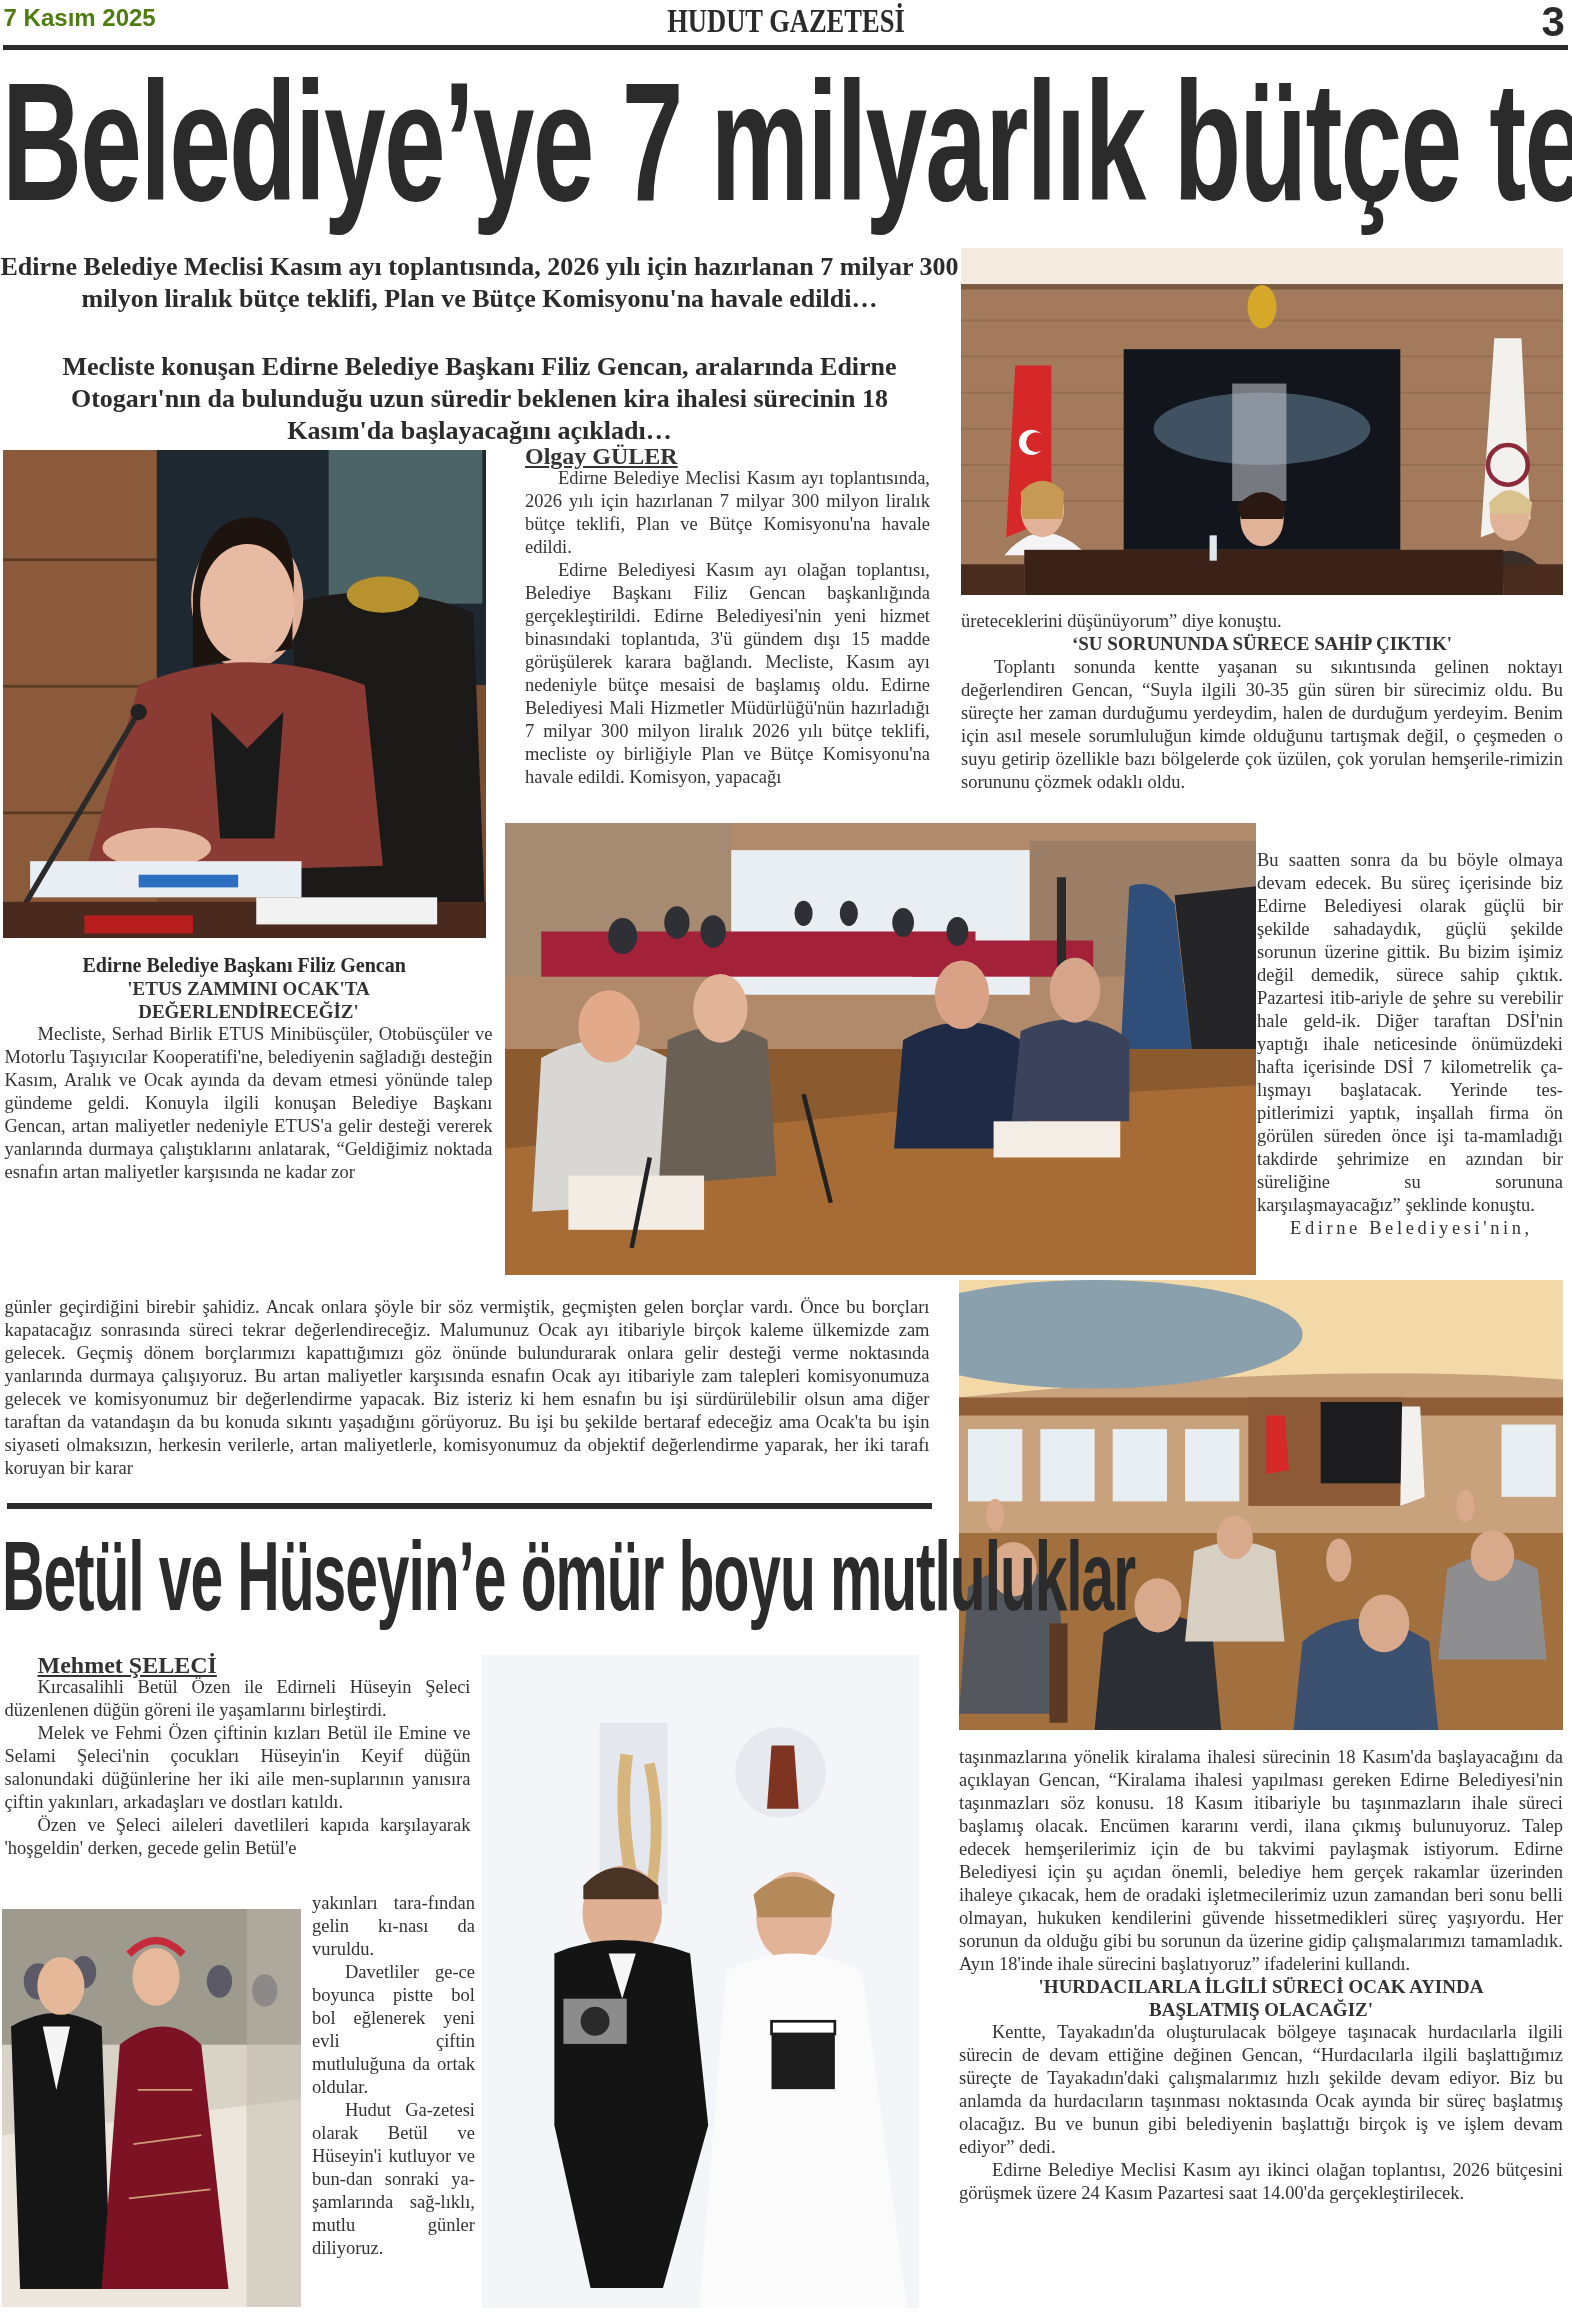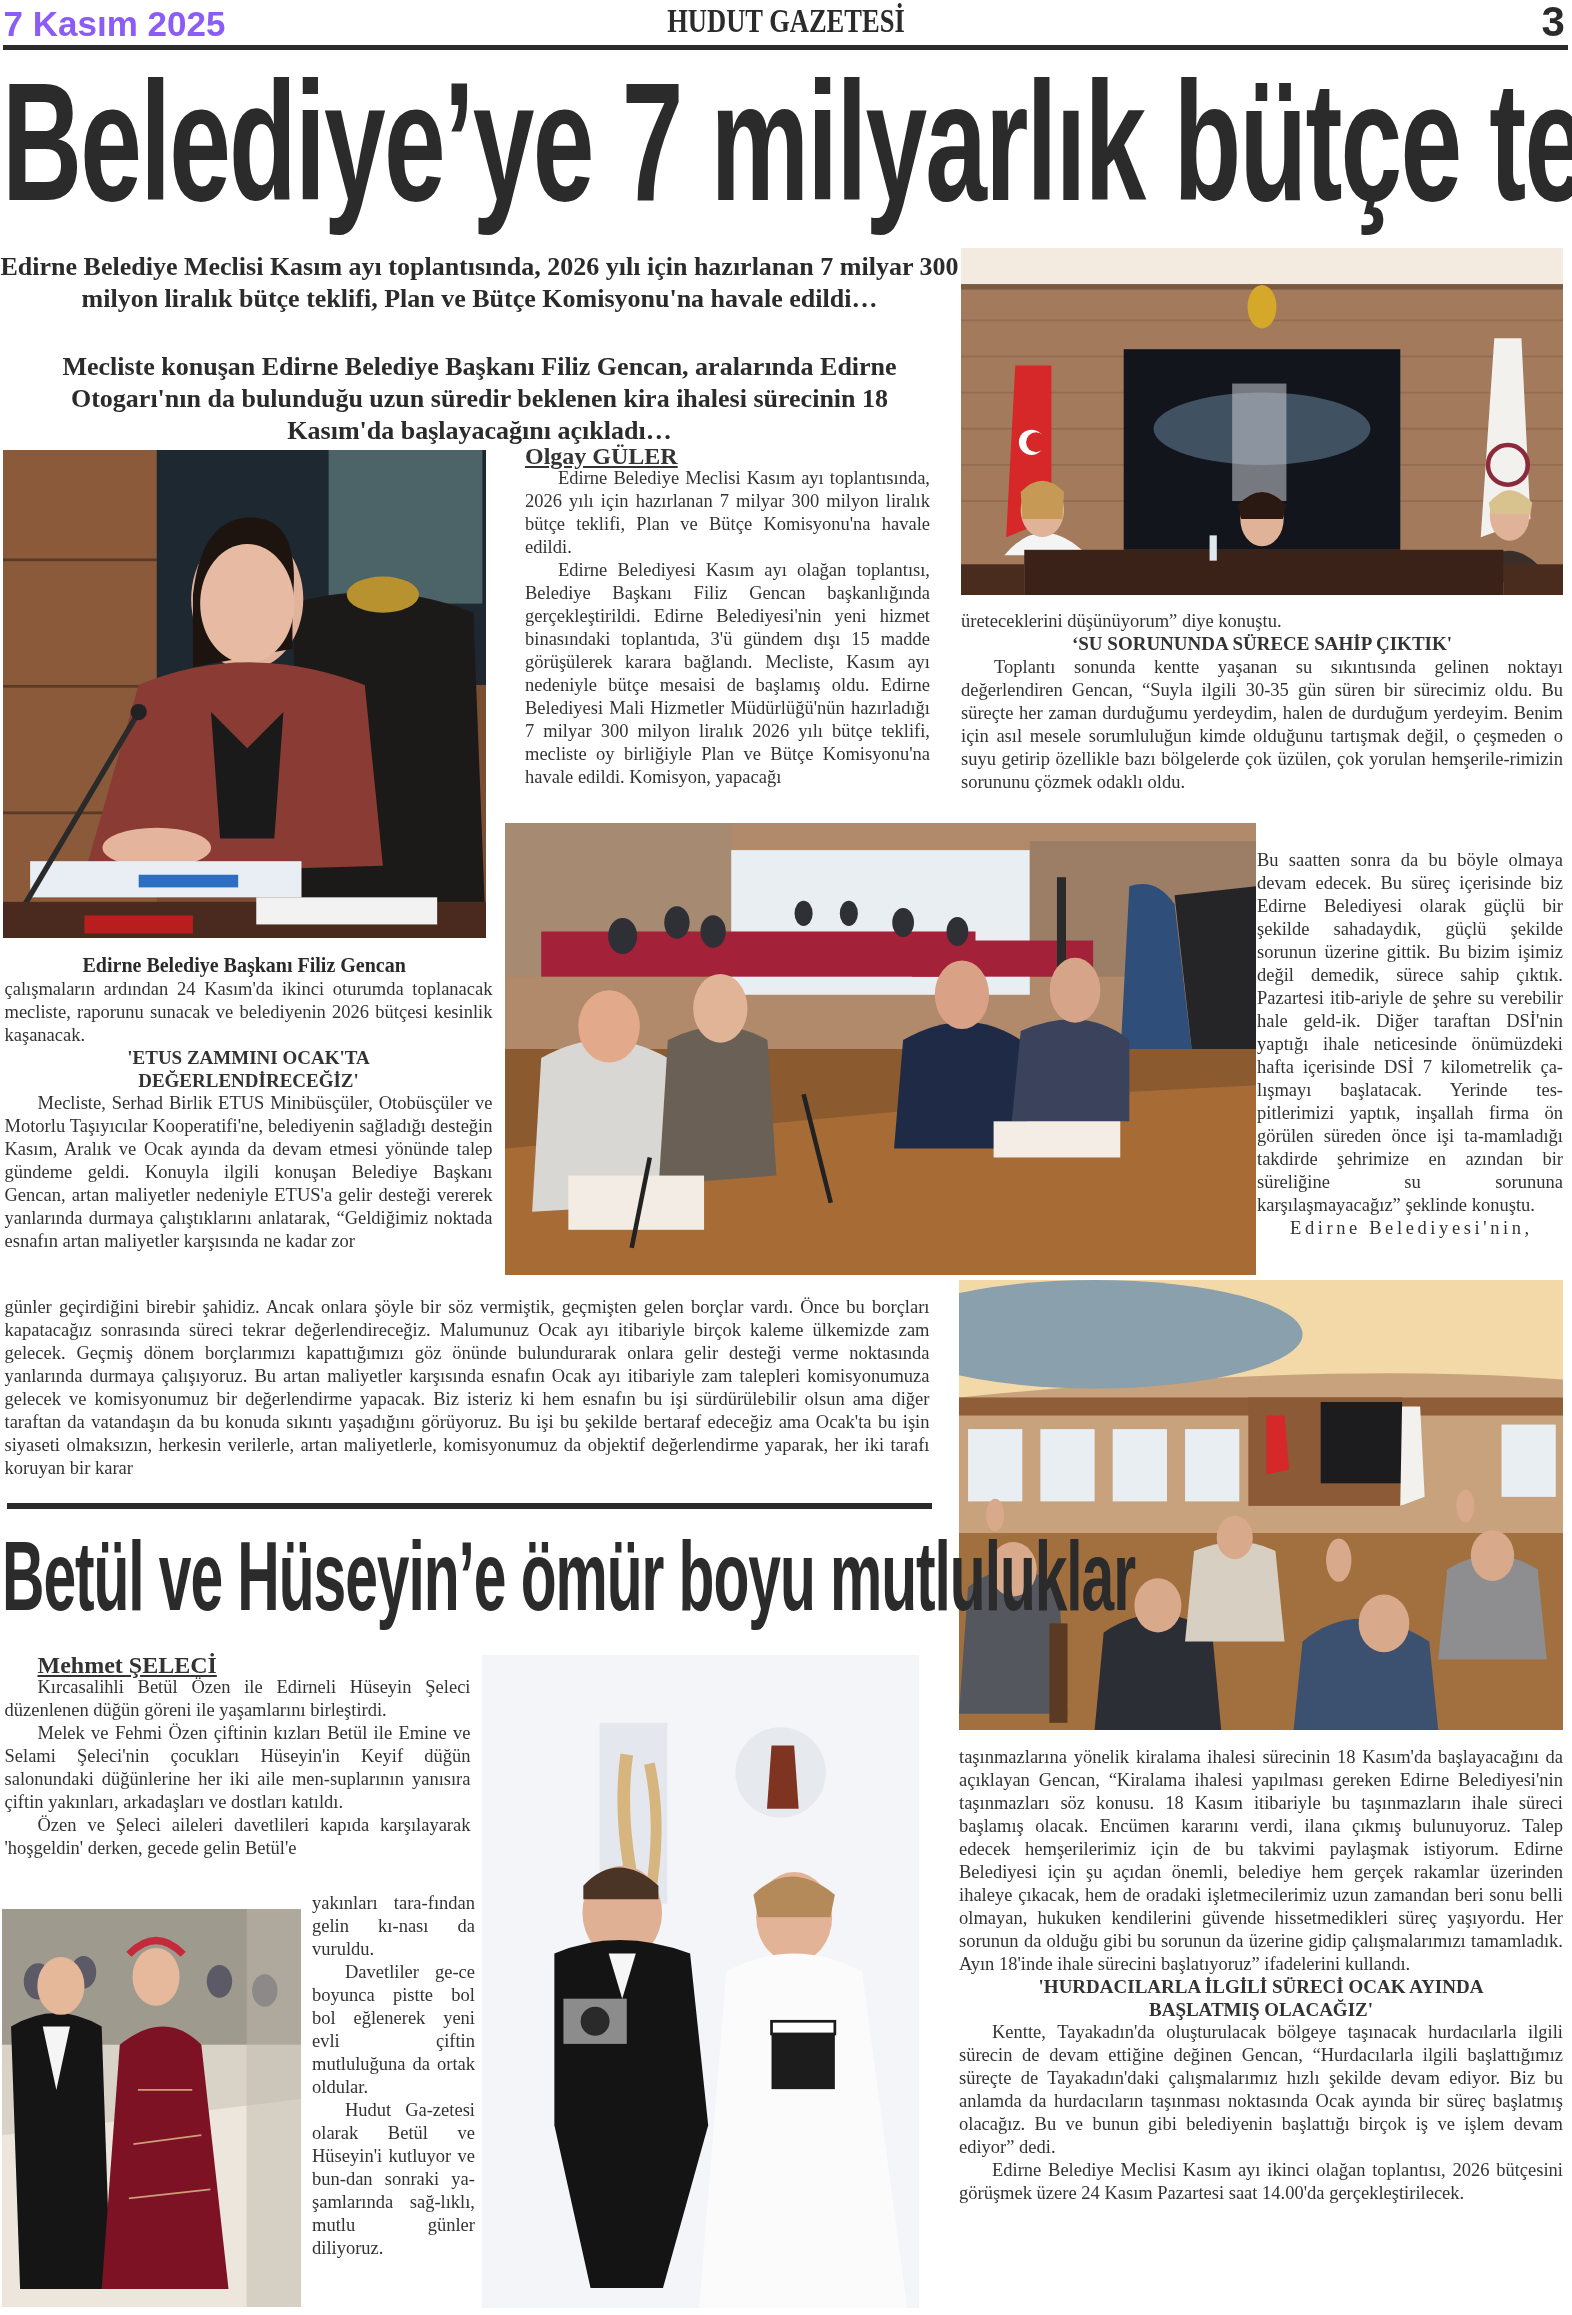--- a/index.html
+++ b/index.html
@@ -1,18 +1,18 @@
 <!DOCTYPE html>
 <html style="font-size:14.5px"><head>
 <meta charset="utf-8">
 <style>
   html, body { margin: 0; padding: 0; background: #ffffff; }
   body { width: 1572px; height: 2316px; position: relative; overflow: hidden; color: #2a2a2a; font-family: "Liberation Serif", serif; }
   .abs { position: absolute; }
-  .masthead-date { left: 3.6px; top: 3.6px; font-family: "Liberation Sans", sans-serif; font-weight: bold; font-size: 35px; color: #8b5cf6; }
+  .masthead-date { left: 3.6px; top: 3.6px; font-family: "Liberation Sans", sans-serif; font-weight: bold; font-size: 24px; color: #4d7c0f; }
   .masthead-name { left: 0; width: 1572px; top: 1.8px; text-align: center; font-family: "Liberation Serif", serif; font-weight: bold; font-size: 34px; color: #2b2b2b; transform: scaleX(0.78); letter-spacing: 0px; }
   .masthead-page { right: 7.2px; top: -1.8px; font-family: "Liberation Sans", sans-serif; font-weight: bold; font-size: 42px; color: #2b2b2b; }
   .rule-top { left: 2.7px; top: 45px; width: 1565px; height: 4.5px; background: #2b2b2b; }
   .headline { left: 1.8px; top: 65px; width: 1570px; font-family: "Liberation Sans", sans-serif; font-weight: bold; font-size: 168px; line-height: 154px; color: #2b2b2b; white-space: nowrap; transform-origin: left top; transform: scaleX(0.66); letter-spacing: -2.7px; }
   .lead { left: 0; top: 251px; width: 959px; text-align: center; font-weight: bold; font-size: 26px; line-height: 32px; color: #2b2b2b; }
   .lead p { margin: 0; }
   .col-text { font-size: 18.5px; line-height: 23px; text-align: justify; color: #333; }
   .col-text p { margin: 0; text-indent: 33px; }
   .col-text p.noindent { text-indent: 0; }
   .byline { font-weight: bold; text-decoration: underline; font-size: 24px; line-height: 22px; }
@@ -152,21 +152,20 @@
     <ellipse cx="630" cy="185" rx="28" ry="36" fill="#d5a489"></ellipse>
     <rect x="70" y="390" width="150" height="60" fill="#f2ece4"></rect>
     <rect x="540" y="330" width="140" height="40" fill="#f4ede6"></rect>
     <line x1="160" y1="370" x2="140" y2="470" stroke="#222" stroke-width="5"></line>
     <line x1="330" y1="300" x2="360" y2="420" stroke="#222" stroke-width="5"></line>
   </svg>
 </div>
 
 <div class="abs caption" style="left:2.7px; top:954px; width:483px;">Edirne Belediye Başkanı Filiz Gencan</div>
 <div class="abs col-text" style="left:4.5px; top:978px; width:488px;">
-  <p class="noindent" style="text-indent:0;">çalışmaların ardından 24 Kasım'da ikinci oturumda toplanacak mecliste, raporunu sunacak ve belediyenin 2026 bütçesi kesinlik kaşanacak.</p>
   <p class="subhead" style="padding:0 100px;">'ETUS ZAMMINI OCAK'TA DEĞERLENDİRECEĞİZ'</p>
   <p>Mecliste, Serhad Birlik ETUS Minibüsçüler, Otobüsçüler ve Motorlu Taşıyıcılar Kooperatifi'ne, belediyenin sağladığı desteğin Kasım, Aralık ve Ocak ayında da devam etmesi yönünde talep gündeme geldi. Konuyla ilgili konuşan Belediye Başkanı Gencan, artan maliyetler nedeniyle ETUS'a gelir desteği vererek yanlarında durmaya çalıştıklarını anlatarak, “Geldiğimiz noktada esnafın artan maliyetler karşısında ne kadar zor</p>
 </div>
 
 <div class="abs col-text" style="left:4.5px; top:1296px; width:925px;">
   <p class="noindent" style="text-indent:0;">günler geçirdiğini birebir şahidiz. Ancak onlara şöyle bir söz vermiştik, geçmişten gelen borçlar vardı. Önce bu borçları kapatacağız sonrasında süreci tekrar değerlendireceğiz. Malumunuz Ocak ayı itibariyle birçok kaleme ülkemizde zam gelecek. Geçmiş dönem borçlarımızı kapattığımızı göz önünde bulundurarak onlara gelir desteği verme noktasında yanlarında durmaya çalışıyoruz. Bu artan maliyetler karşısında esnafın Ocak ayı itibariyle zam talepleri komisyonumuza gelecek ve komisyonumuz bir değerlendirme yapacak. Biz isteriz ki hem esnafın bu işi sürdürülebilir olsun ama diğer taraftan da vatandaşın da bu konuda sıkıntı yaşadığını görüyoruz. Bu işi bu şekilde bertaraf edeceğiz ama Ocak'ta bu işin siyaseti olmaksızın, herkesin verilerle, artan maliyetlerle, komisyonumuz da objektif değerlendirme yaparak, her iki tarafı koruyan bir karar</p>
 </div>
 
 <div class="abs photo" style="left:959px; top:1280px; width:604px; height:450px;">
   <svg viewBox="0 0 668 498" preserveAspectRatio="none">

